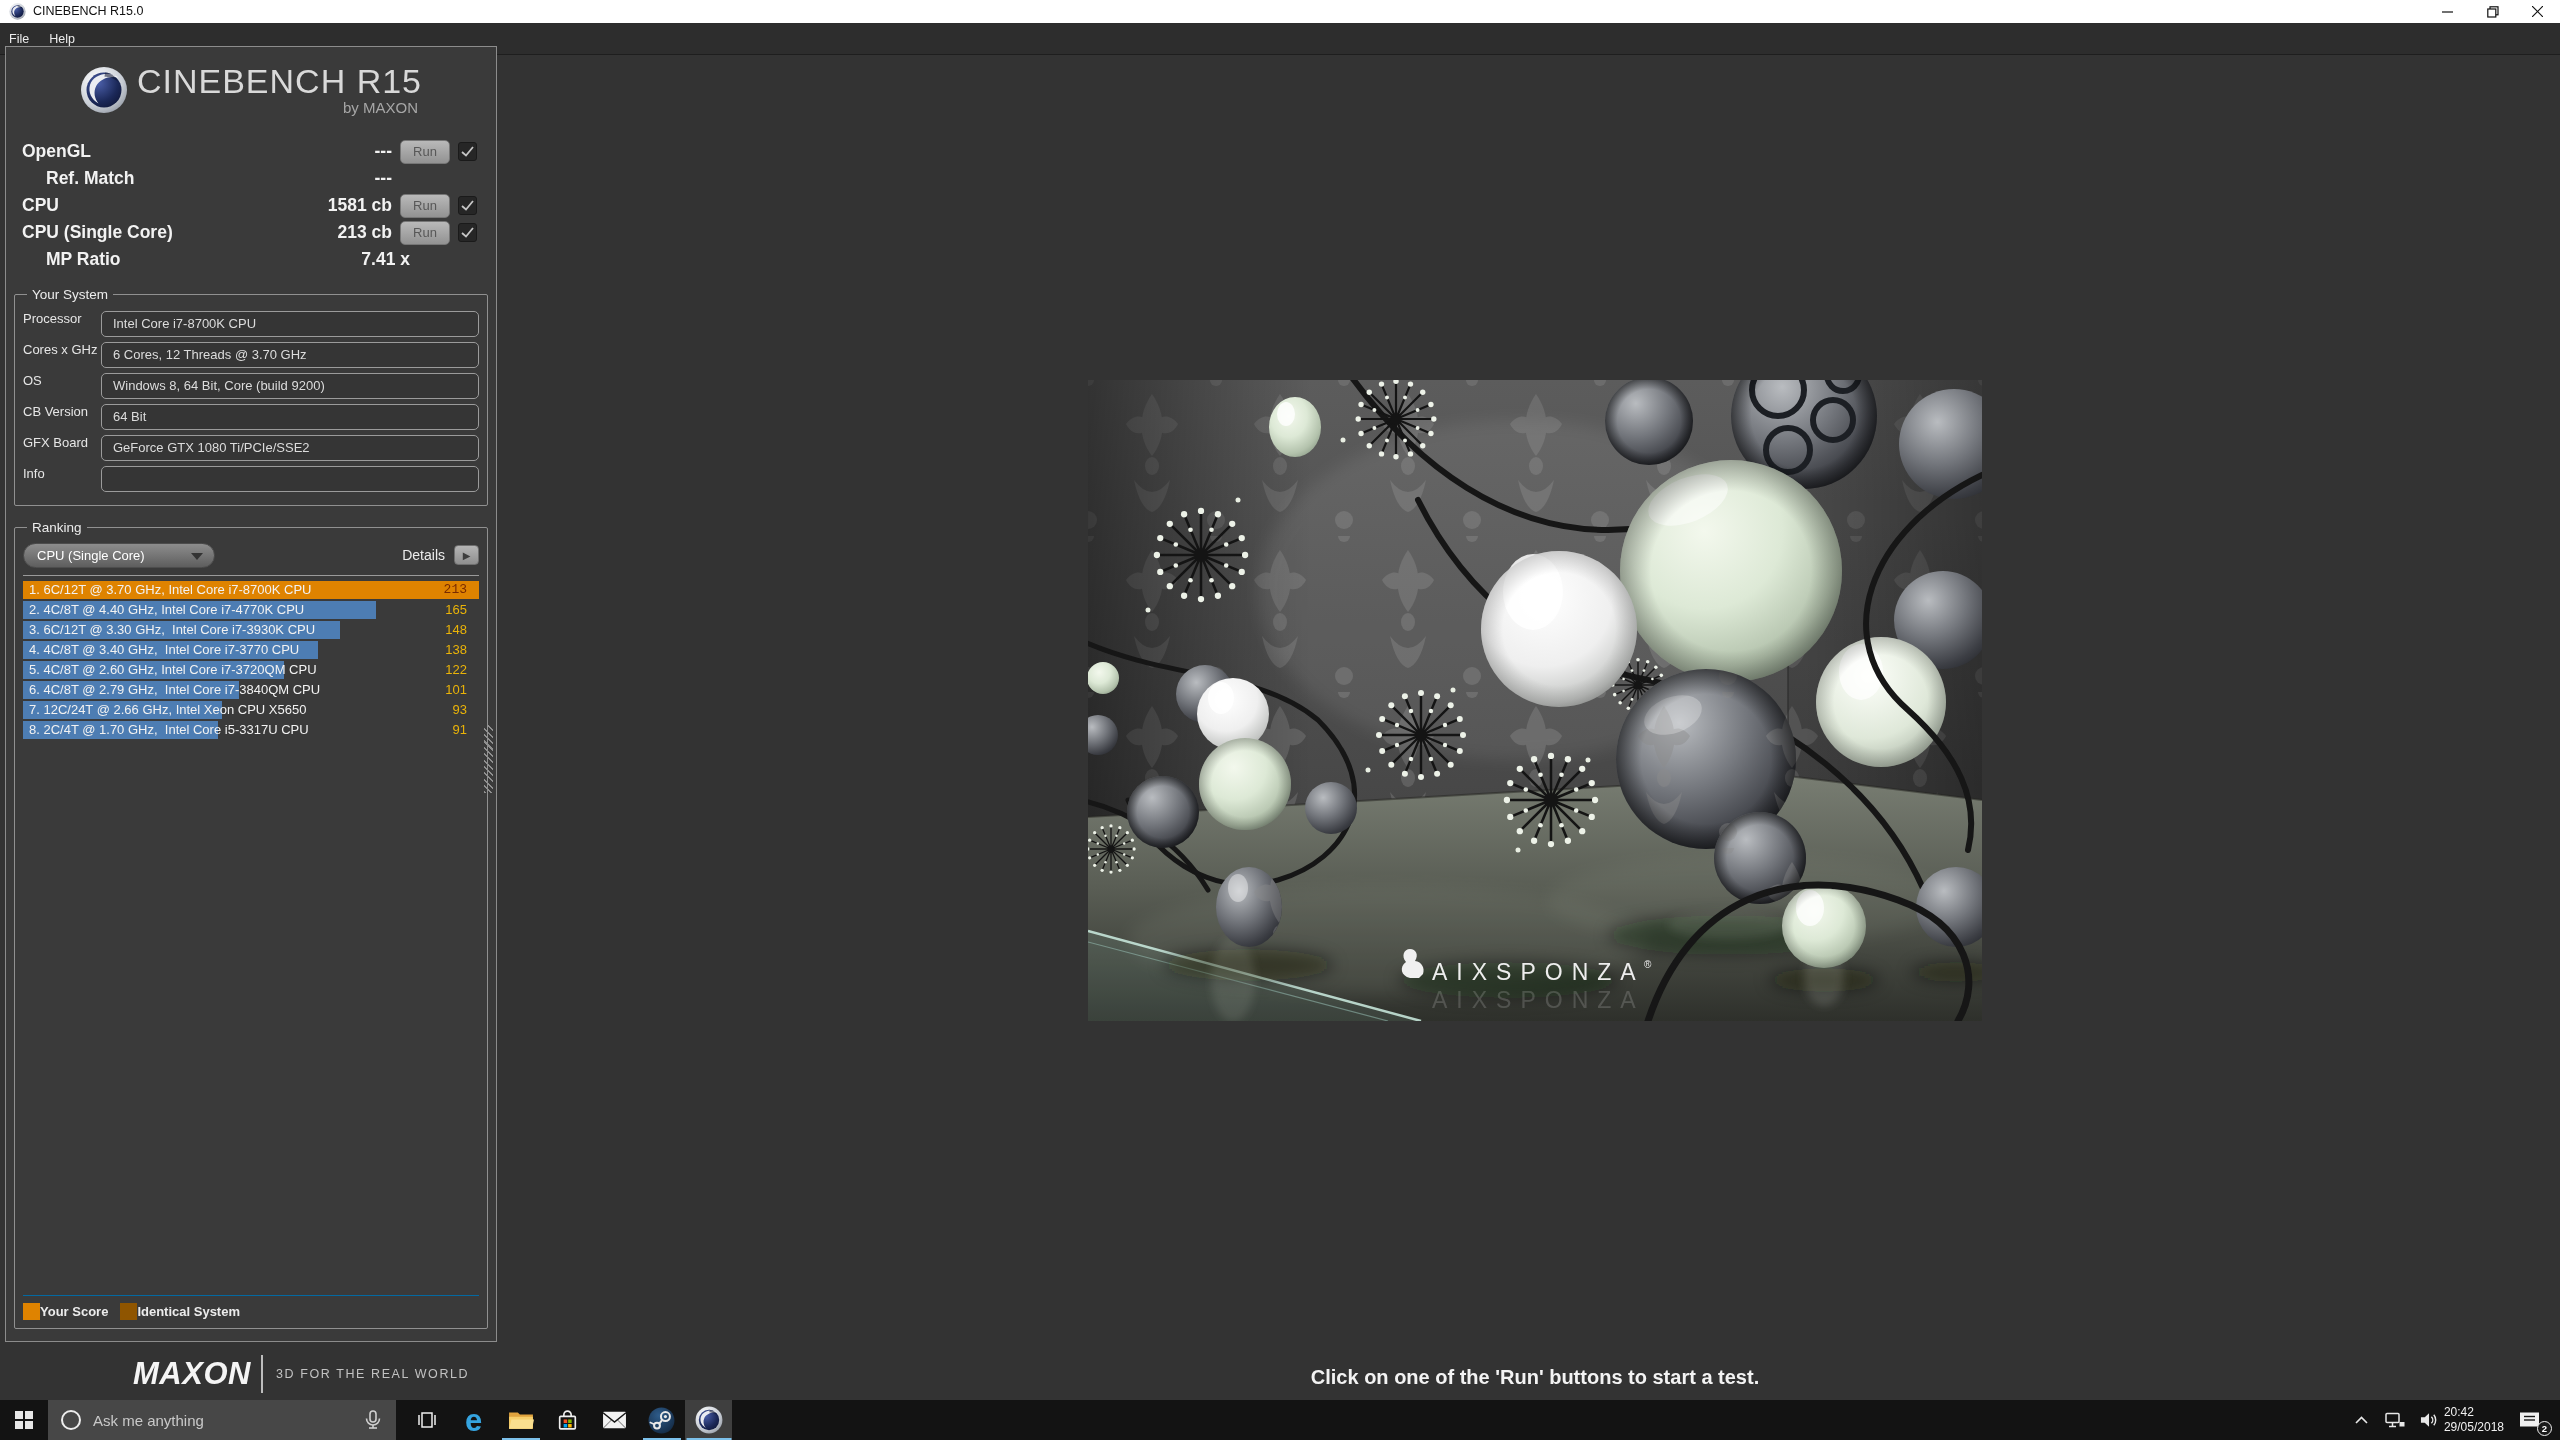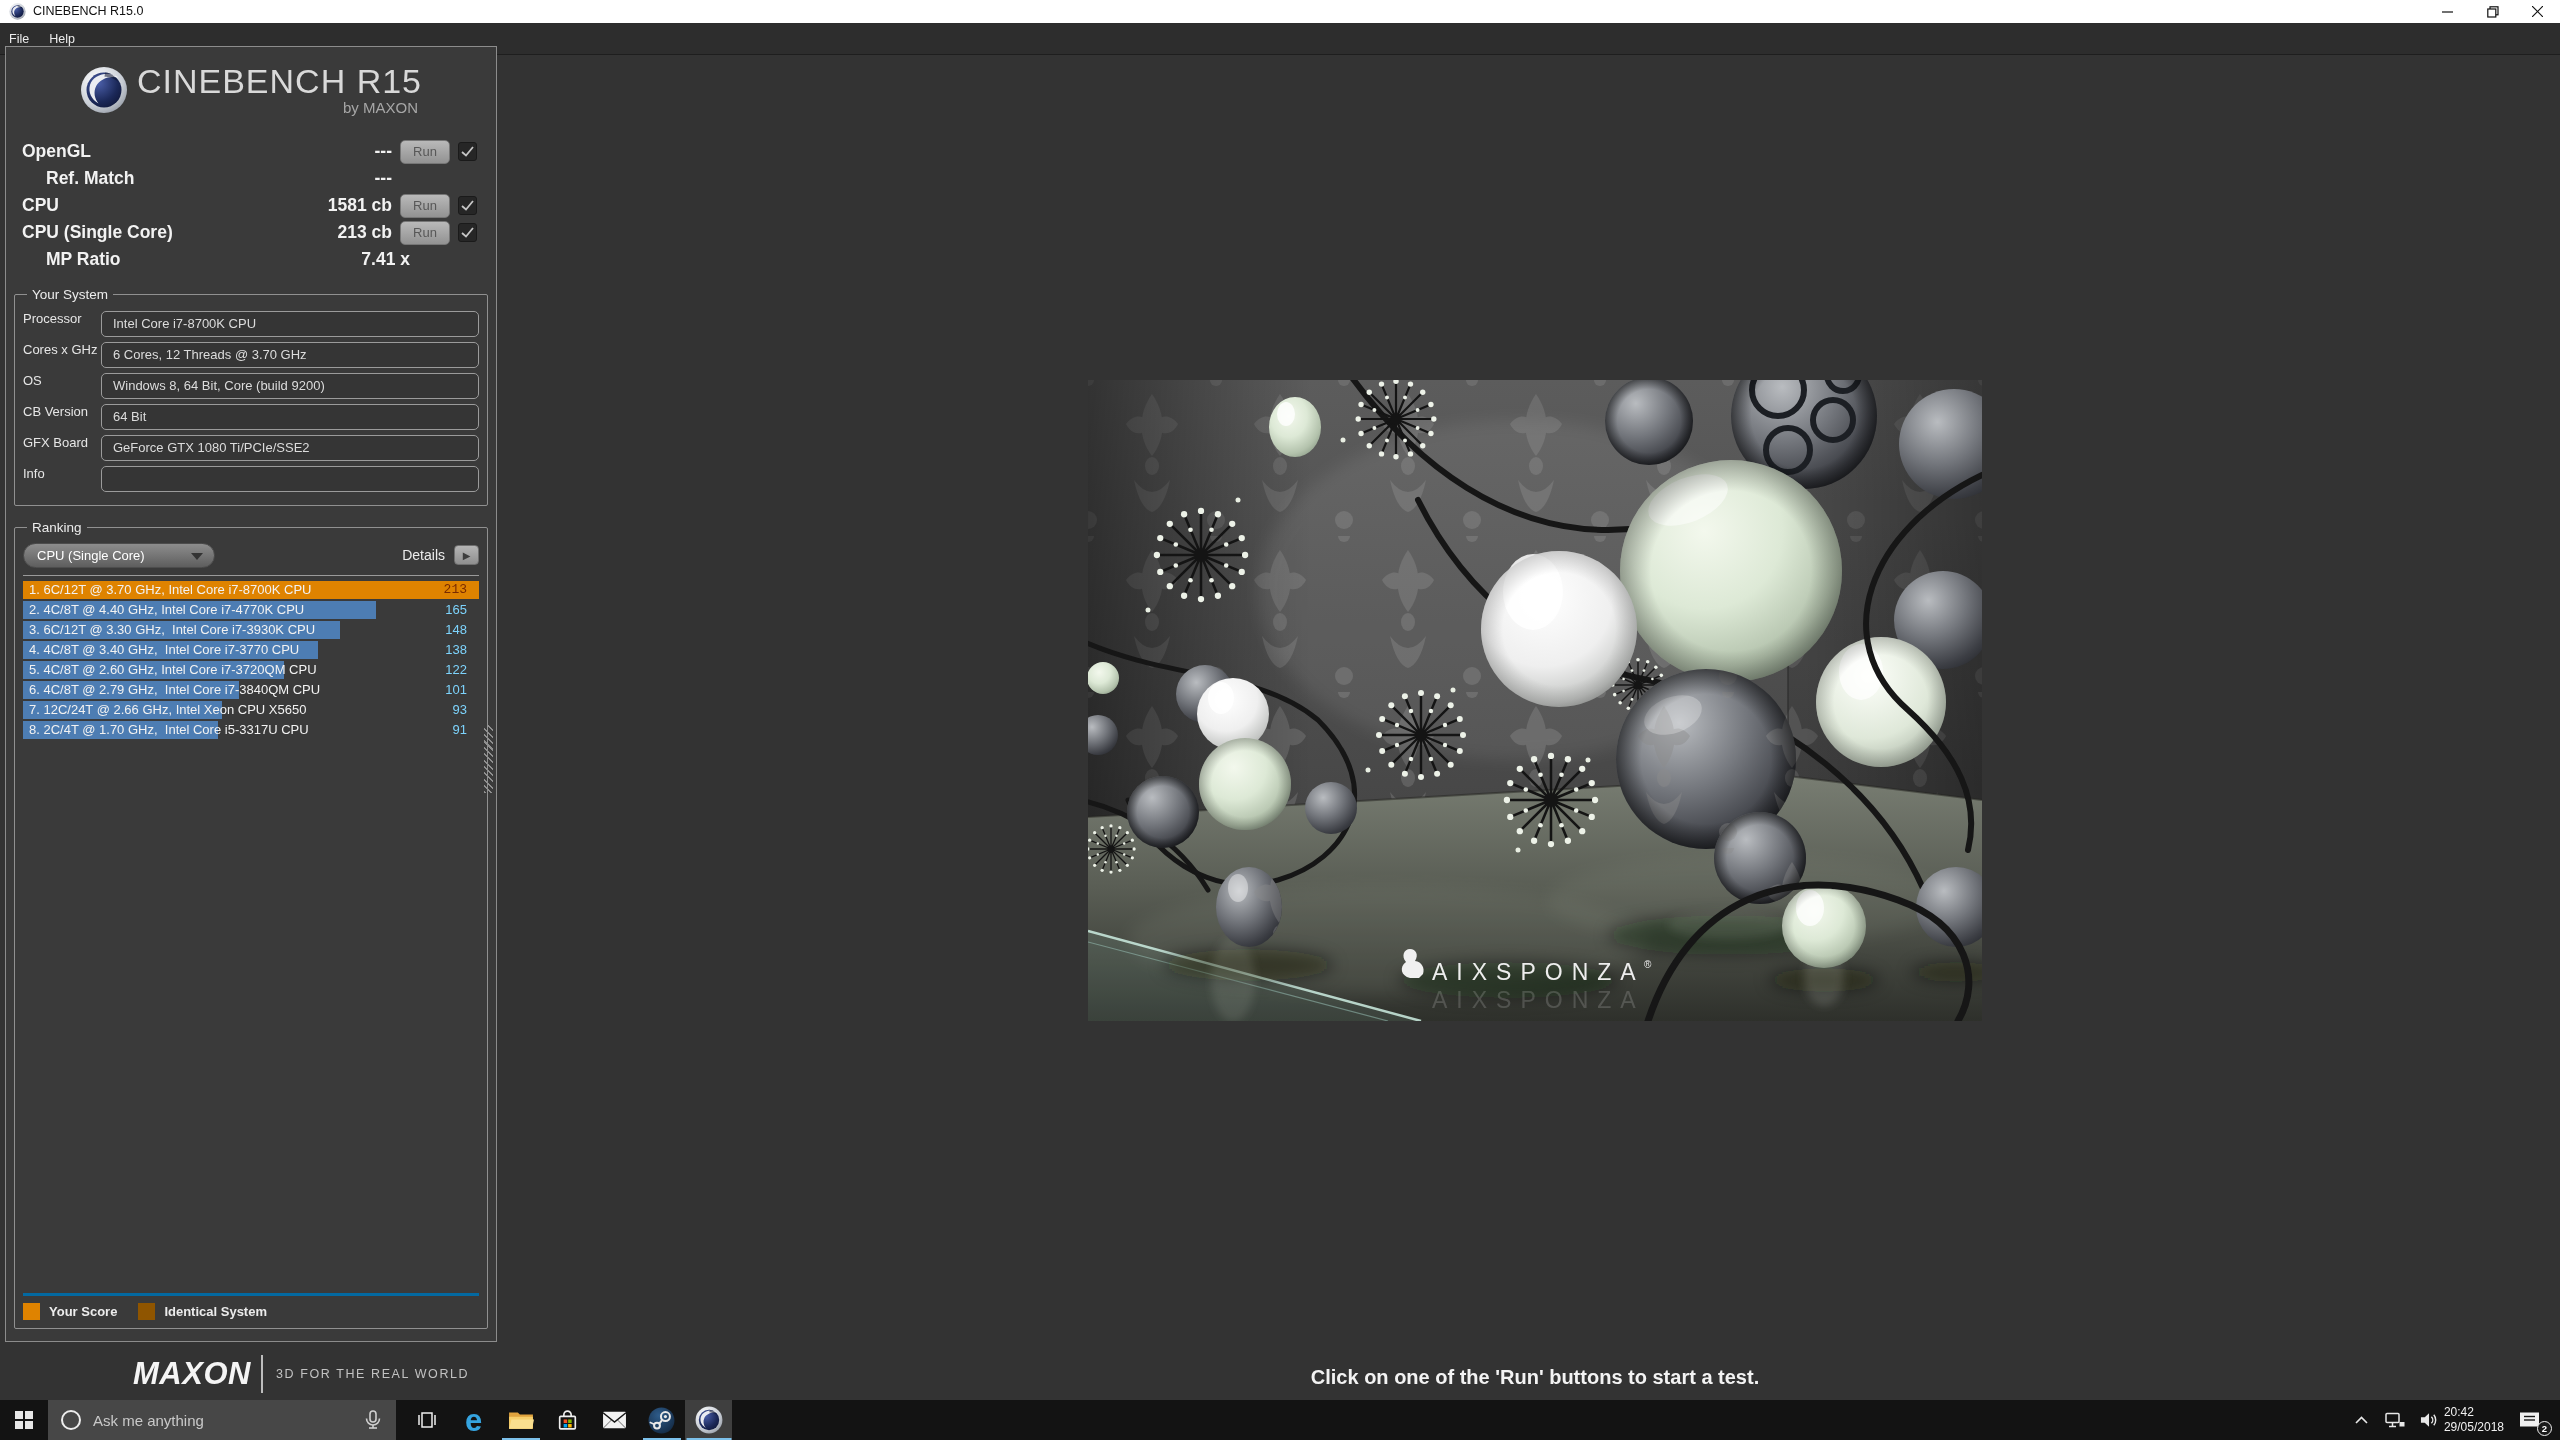--- a/index.html
+++ b/index.html
@@ -58,26 +58,26 @@
   .details-btn { width:25px; height:20px; border:1px solid #6f6f6f; border-radius:4px;
                  background:linear-gradient(#b5b5b5,#8f8f8f); color:#3d3d3d; font-size:10px;
                  display:flex; align-items:center; justify-content:center; }
   .rank-sep { height:1px; background:#9a9a9a; margin:4px 0 5px 0; }
   .bars { position:relative; }
   .bar-row { position:relative; height:19px; margin-bottom:1px; }
   .bar-fill { position:absolute; left:0; top:0; height:18px; background:#4d7db3; }
   .bar-row.your-score .bar-fill { background:#df8300; }
   .bar-label { position:absolute; left:6px; top:0; line-height:18px; font-size:13px; color:#f2f2f2;
                white-space:pre; z-index:1; }
-  .bar-value { position:absolute; right:12px; top:0; line-height:18px; font-size:13px; color:#7dd3fc; z-index:1; }
+  .bar-value { position:absolute; right:12px; top:0; line-height:18px; font-size:13px; color:#eab308; z-index:1; }
   .bar-row.your-score .bar-value { color:#7a2b00;font-family:Liberation Mono, monospace; }
   .scroll-thumb { position:absolute; right:-6px; top:190px; width:9px; height:68px;
                   background:repeating-linear-gradient(45deg,#8f8f8f 0 1.5px,transparent 1.5px 4.5px); }
-  .rank-bottom { margin-top:auto; border-top:3px solid #0369a1; padding-top:7px;
-                 display:flex; align-items:center; gap:9px; }
+  .rank-bottom { margin-top:auto; border-top:1px solid #0369a1; padding-top:7px;
+                 display:flex; align-items:center; }
   .legend-sq { width:17px; height:17px; }
   .legend-sq.your { background:#df8300; }
   .legend-sq.identical { background:#8f5500; margin-left:12px; }
   .legend-label { font-size:13px; color:#ececec; font-weight:bold; }
 
   
   .maxon-footer { position:absolute; left:133px; top:1352px; height:44px; display:flex; align-items:center; }
   .maxon-word { font-size:31px; font-weight:bold; font-style:italic; color:#f5f5f5; letter-spacing:0.5px; }
   .maxon-div { width:2px; height:38px; background:#bdbdbd; margin:0 13px 0 10px; }
   .maxon-tag { font-size:12.5px; color:#c2c2c2; letter-spacing:1.6px; }

